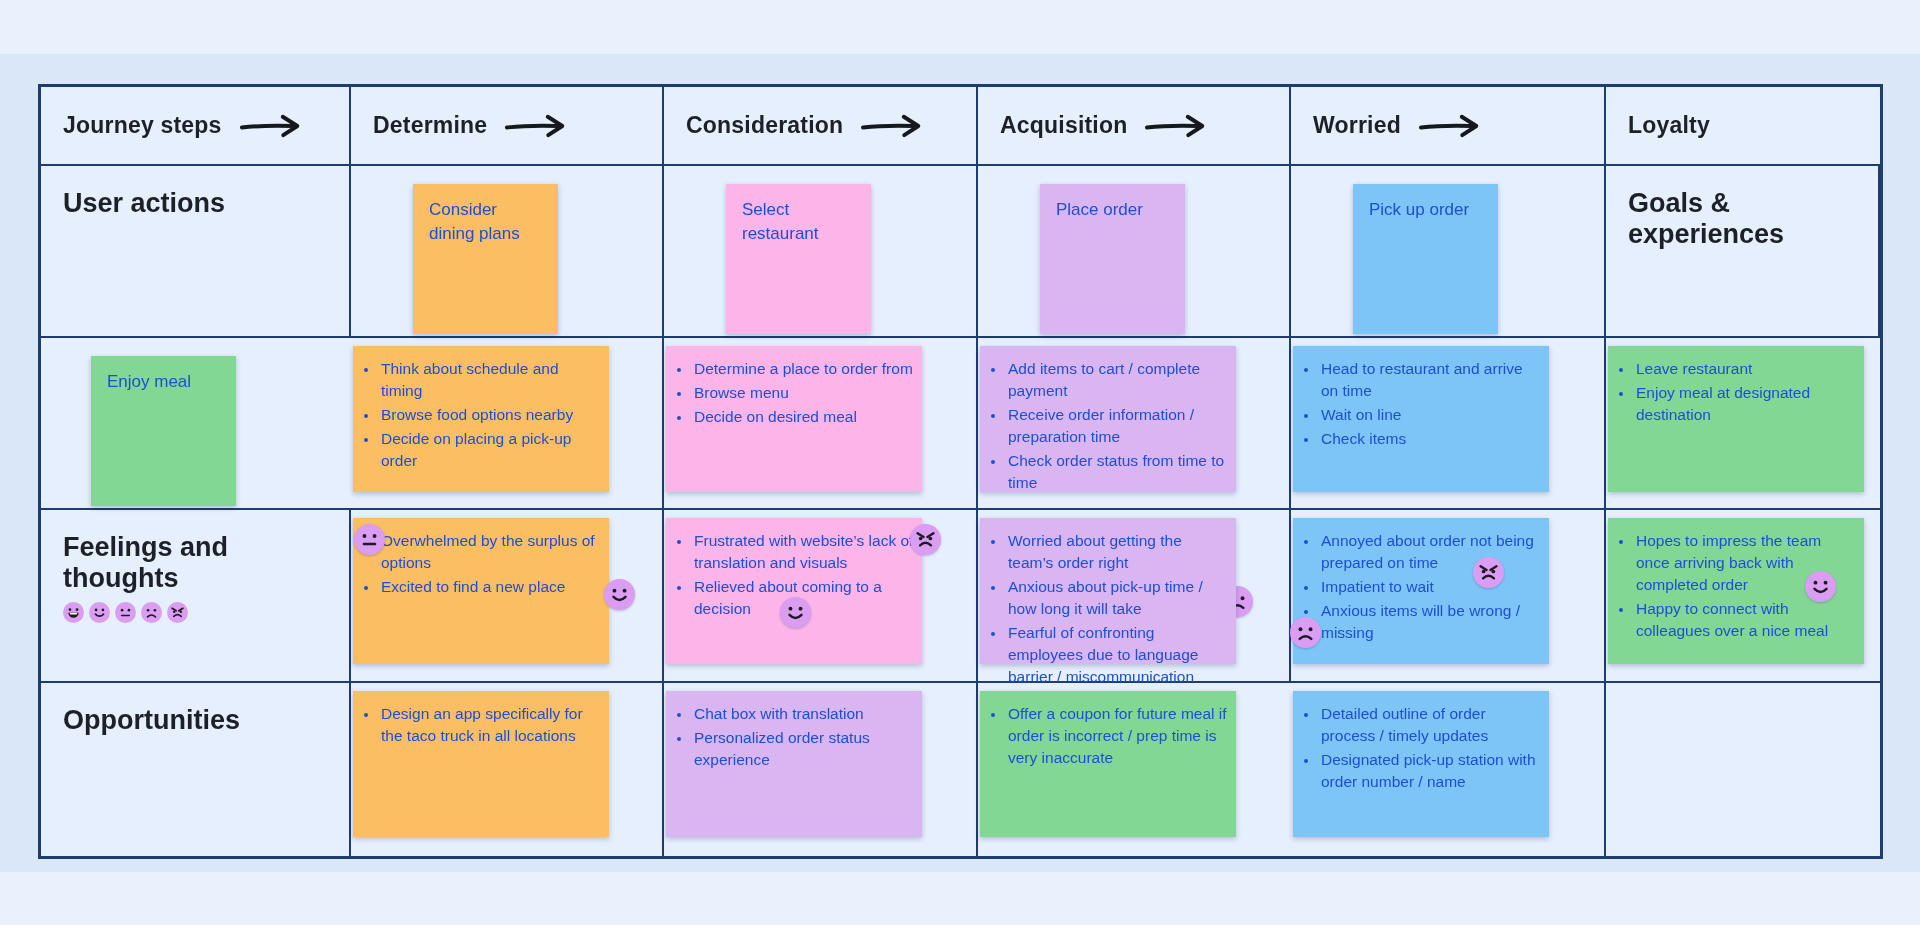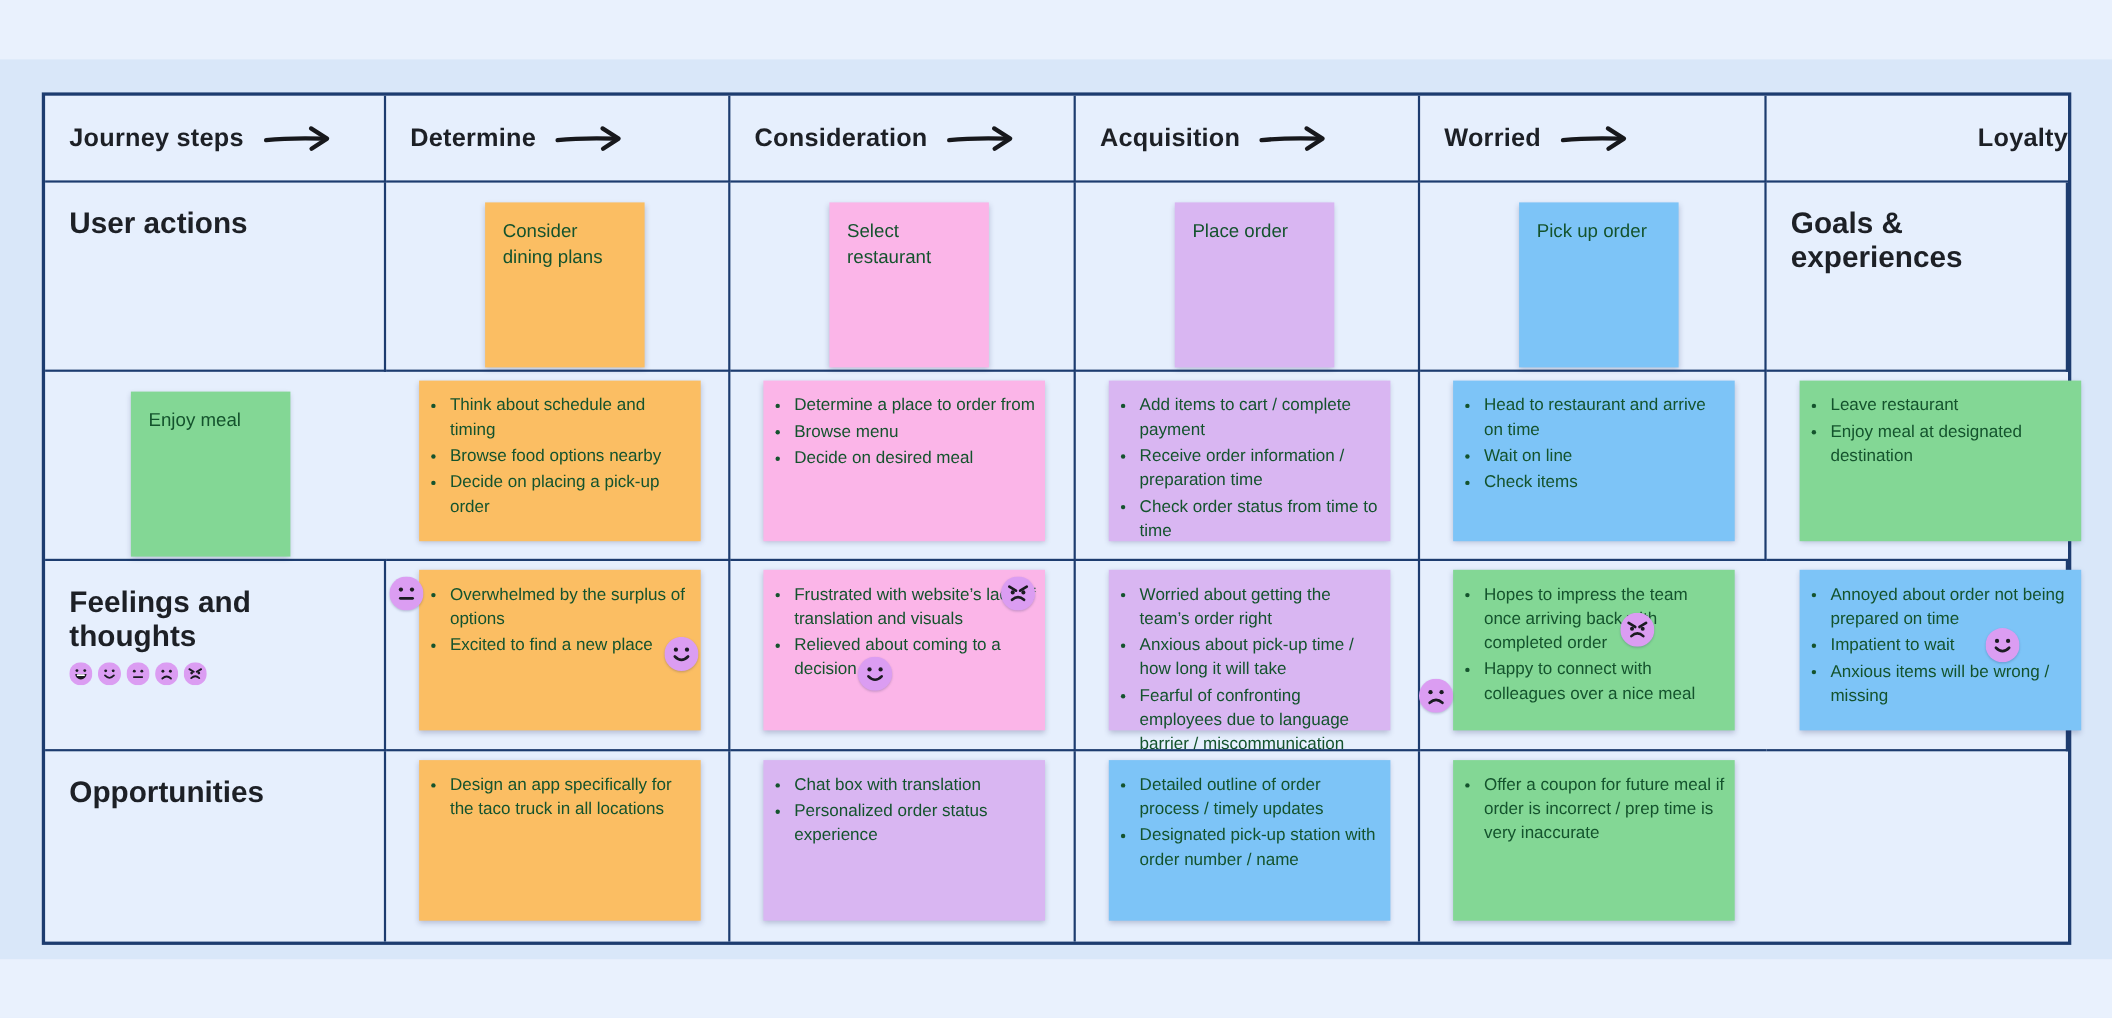--- a/index.html
+++ b/index.html
@@ -12,37 +12,36 @@
   .section-band{position:absolute;left:0;top:54px;width:1920px;height:818px;background:#d9e7f9;}
   .jtable{
     position:absolute;left:38px;top:84px;width:1839px;height:769px;
     display:grid;
     grid-template-columns:310px 313px 314px 313px 315px 274px;
     grid-template-rows:79px 172px 172px 173px 173px;
     border:3px solid #1d3c6f;
     background:#e6effd;
   }
   .cell{position:relative;box-sizing:border-box;border-right:2.5px solid #1d3c6f;border-bottom:2.5px solid #1d3c6f;}
-  .cell.lastcol{border-right:none;justify-content:flex-end;}
+  .cell.lastcol{border-right:none;}
   .cell.lastrow{border-bottom:none;}
   .cell.h{display:flex;align-items:center;gap:16px;padding-left:22px;}
   .htxt{font-size:23px;font-weight:bold;color:#1d2026;letter-spacing:.2px;}
   .arrow{width:72px;height:26px;flex:0 0 auto;}
   .arrow path{stroke:#17181c;stroke-width:4;fill:none;stroke-linecap:round;stroke-linejoin:round;}
   .cell.rl{padding:22px 16px 0 22px;}
   .rltxt{font-size:27px;font-weight:bold;color:#1d2026;}
   .scale{display:flex;gap:5px;margin-top:8px;}
   .scale .se{width:21px;height:21px;display:block;}
   .scale .se svg{width:100%;height:100%;display:block;}
 
   .note{
     position:absolute;
     box-shadow:0 2px 5px rgba(30,40,90,.25);
-    color:#14532d;
-    margin-left:28px;
+    color:#1d4ed8;
   }
   .n-orange{background:#fbbe63;}
   .n-pink{background:#fbb5e8;}
   .n-purple{background:#d9b6f2;}
   .n-blue{background:#7dc4f7;}
   .n-green{background:#83d795;}
 
   .note.action{
     width:113px;height:122px;left:62px;top:18px;
     padding:14px 16px;font-size:17px;line-height:24px;
@@ -246,68 +245,68 @@
   </div>
   <div class="cell">
     <div class="note wide feel-acq n-purple">
       <ul>
         <li>Worried about getting the team’s order right</li>
         <li>Anxious about pick-up time / how long it will take</li>
         <li>Fearful of confronting employees due to language barrier / miscommunication</li>
       </ul>
     </div>
   </div>
-  <div class="cell lastcol">
-    <div class="note wide nw-loyalty n-green">
-      <ul>
-        <li>Hopes to impress the team once arriving back with completed order</li>
-        <li>Happy to connect with colleagues over a nice meal</li>
-      </ul>
-    </div>
-  </div>
   <div class="cell">
     <div class="note wide nw-service n-blue">
       <ul>
         <li>Annoyed about order not being prepared on time</li>
         <li>Impatient to wait</li>
         <li>Anxious items will be wrong / missing</li>
       </ul>
     </div>
   </div>
+  <div class="cell lastcol">
+    <div class="note wide nw-loyalty n-green">
+      <ul>
+        <li>Hopes to impress the team once arriving back with completed order</li>
+        <li>Happy to connect with colleagues over a nice meal</li>
+      </ul>
+    </div>
+  </div>
 
   <div class="cell rl lastrow">
     <span class="rltxt">Opportunities</span>
   </div>
   <div class="cell lastrow">
     <div class="note wide opp n-orange">
       <ul>
         <li>Design an app specifically for the taco truck in all locations</li>
       </ul>
     </div>
   </div>
   <div class="cell lastrow">
     <div class="note wide opp opp-acq n-purple">
       <ul>
         <li>Chat box with translation</li>
         <li>Personalized order status experience</li>
       </ul>
     </div>
   </div>
+  <div class="cell lastrow lastcol">
+    <div class="note wide opp nw-loyalty n-green">
+      <ul>
+        <li>Offer a coupon for future meal if order is incorrect / prep time is very inaccurate</li>
+      </ul>
+    </div>
+  </div>
   <div class="cell lastrow">
     <div class="note wide opp nw-service n-blue">
       <ul>
         <li>Detailed outline of order process / timely updates</li>
         <li>Designated pick-up station with order number / name</li>
-      </ul>
-    </div>
-  </div>
-  <div class="cell lastrow lastcol">
-    <div class="note wide opp nw-loyalty n-green">
-      <ul>
-        <li>Offer a coupon for future meal if order is incorrect / prep time is very inaccurate</li>
       </ul>
     </div>
   </div>
 
 </div>
 
 <div class="emoji-layer">
   <span class="fe" style="left:354px;top:524px">
       <svg viewBox="0 0 32 32">
         <circle cx="16" cy="16" r="16" class="ec"></circle>

